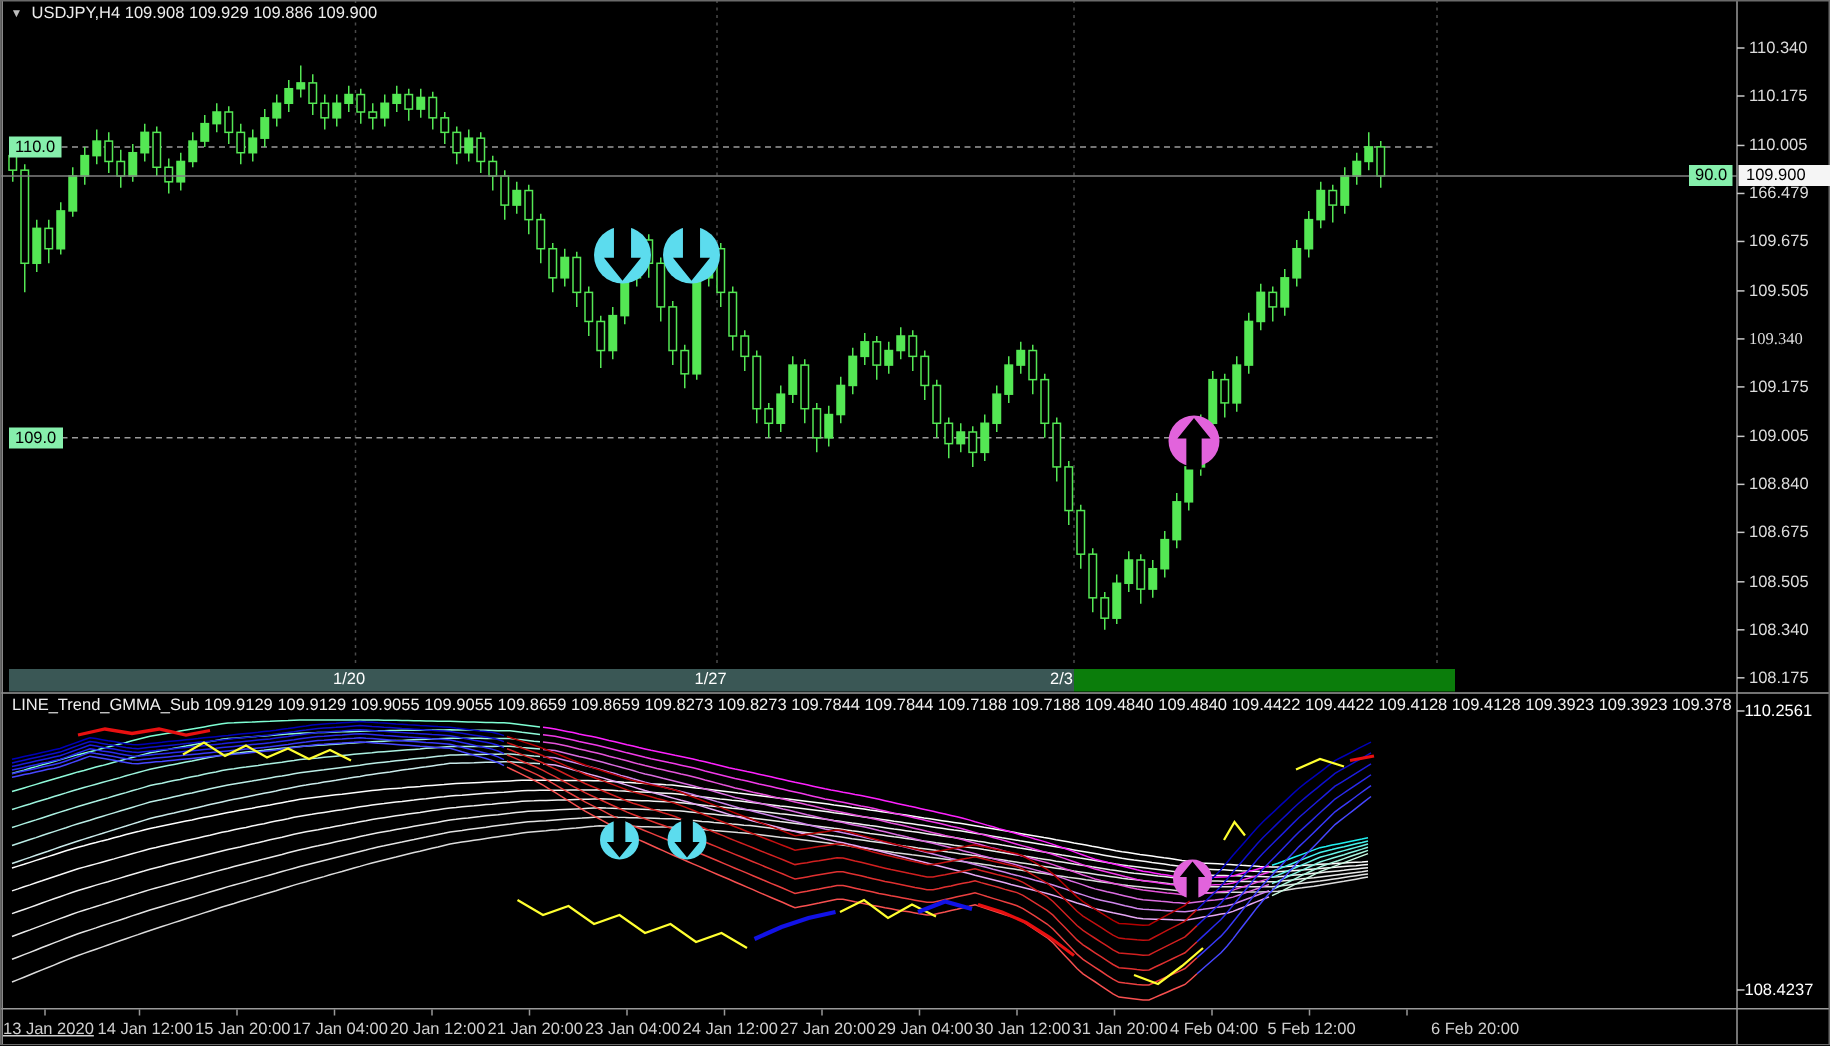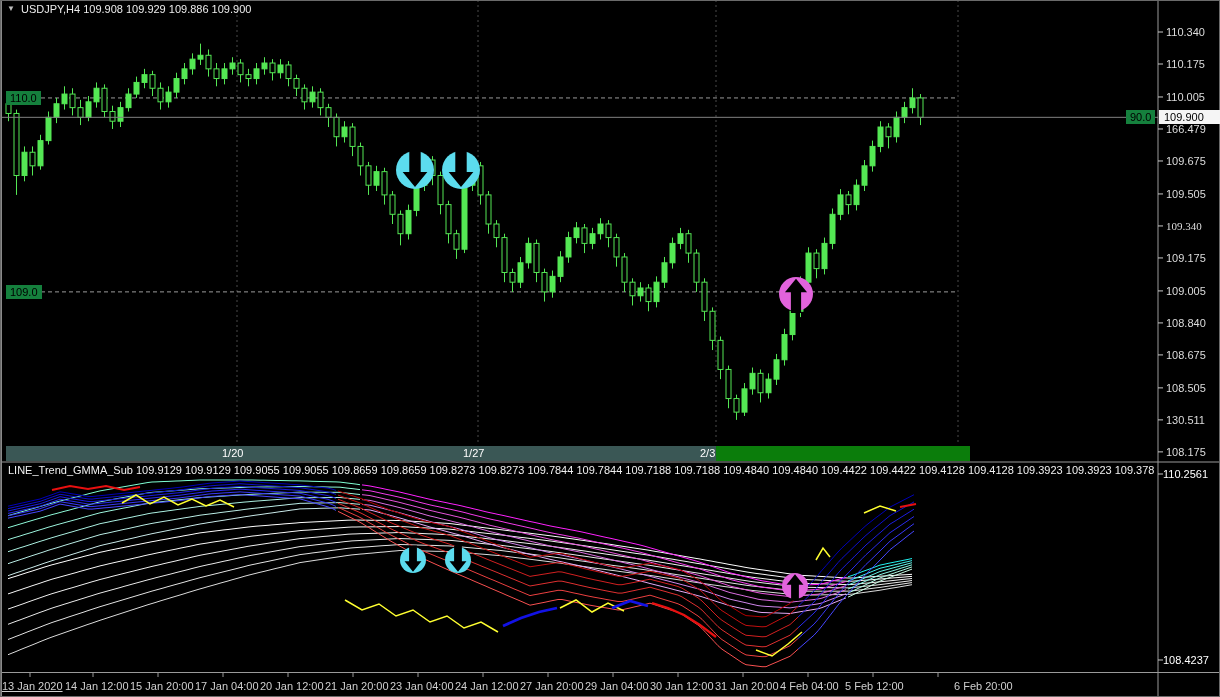--- a/index.html
+++ b/index.html
@@ -1,18 +1,18 @@
 <!DOCTYPE html>
 <html><head>
 <meta charset="utf-8">
 <style>
   html,body{margin:0;padding:0;background:#000;overflow:hidden;}
   #app{position:relative;width:1220px;height:697px;background:#000;font-family:"Liberation Sans",sans-serif;}
   .lbl{position:absolute;font:11px "Liberation Sans",sans-serif;color:#DCDCDC;white-space:nowrap;line-height:14px;}
-  .badge{position:absolute;font:11px "Liberation Sans",sans-serif;background:#15803d;color:#000;
+  .badge{position:absolute;font:11px "Liberation Sans",sans-serif;background:#86efac;color:#000;
          padding:0 4px;height:14px;line-height:14px;white-space:nowrap;}
   .curprice{position:absolute;left:1159px;width:60px;height:14px;background:#F5F5F5;color:#000;
             font:11px "Liberation Sans",sans-serif;line-height:14px;padding-left:5px;}
   .title{position:absolute;top:3px;left:21px;color:#ECECEC;font:11px "Liberation Sans",sans-serif;white-space:nowrap;}
   .dropdown{position:absolute;top:5px;left:7px;color:#BDBDBD;font-size:8px;line-height:8px;}
   .indhdr{position:absolute;top:464px;left:8px;width:1146px;overflow:hidden;color:#F0F0F0;
           font:11px "Liberation Sans",sans-serif;white-space:nowrap;}
   .striplbl{position:absolute;top:447px;color:#FFF;font:11px "Liberation Sans",sans-serif;}
   svg{position:absolute;top:0;left:0;}
   #overlay{position:absolute;top:0;left:0;width:1220px;height:697px;pointer-events:none;}
@@ -409,21 +409,21 @@
         <span class="lbl" style="top: 89.9699px; left: 1166px;">110.005</span>
         <span class="lbl" style="top: 121.97px; left: 1166px;">166.479</span>
         <span class="lbl" style="top: 153.97px; left: 1166px;">109.675</span>
         <span class="lbl" style="top: 186.94px; left: 1166px;">109.505</span>
         <span class="lbl" style="top: 218.94px; left: 1166px; font-family: Liberation Serif, serif;">109.340</span>
         <span class="lbl" style="top: 250.94px; left: 1166px;">109.175</span>
         <span class="lbl" style="top: 283.91px; left: 1166px;">109.005</span>
         <span class="lbl" style="top: 315.91px; left: 1166px;">108.840</span>
         <span class="lbl" style="top: 347.91px; left: 1166px;">108.675</span>
         <span class="lbl" style="top: 380.88px; left: 1166px;">108.505</span>
-        <span class="lbl" style="top: 412.88px; left: 1166px;">130.511</span>
+        <span class="lbl" style="top: 412.88px; left: 1166px;">108.340</span>
         <span class="lbl" style="top: 444.88px; left: 1166px;">108.175</span>
         <span class="lbl" style="top: 679px; left: 2px; color: rgb(207, 207, 207); text-decoration: underline;">13 Jan 2020</span>
         <span class="lbl" style="top: 679px; left: 65px; color: rgb(207, 207, 207);">14 Jan 12:00</span>
         <span class="lbl" style="top: 679px; left: 130px; color: rgb(207, 207, 207);">15 Jan 20:00</span>
         <span class="lbl" style="top: 679px; left: 195px; color: rgb(207, 207, 207);">17 Jan 04:00</span>
         <span class="lbl" style="top: 679px; left: 260px; color: rgb(207, 207, 207);">20 Jan 12:00</span>
         <span class="lbl" style="top: 679px; left: 325px; color: rgb(207, 207, 207);">21 Jan 20:00</span>
         <span class="lbl" style="top: 679px; left: 390px; color: rgb(207, 207, 207);">23 Jan 04:00</span>
         <span class="lbl" style="top: 679px; left: 455px; color: rgb(207, 207, 207);">24 Jan 12:00</span>
         <span class="lbl" style="top: 679px; left: 520px; color: rgb(207, 207, 207);">27 Jan 20:00</span>

